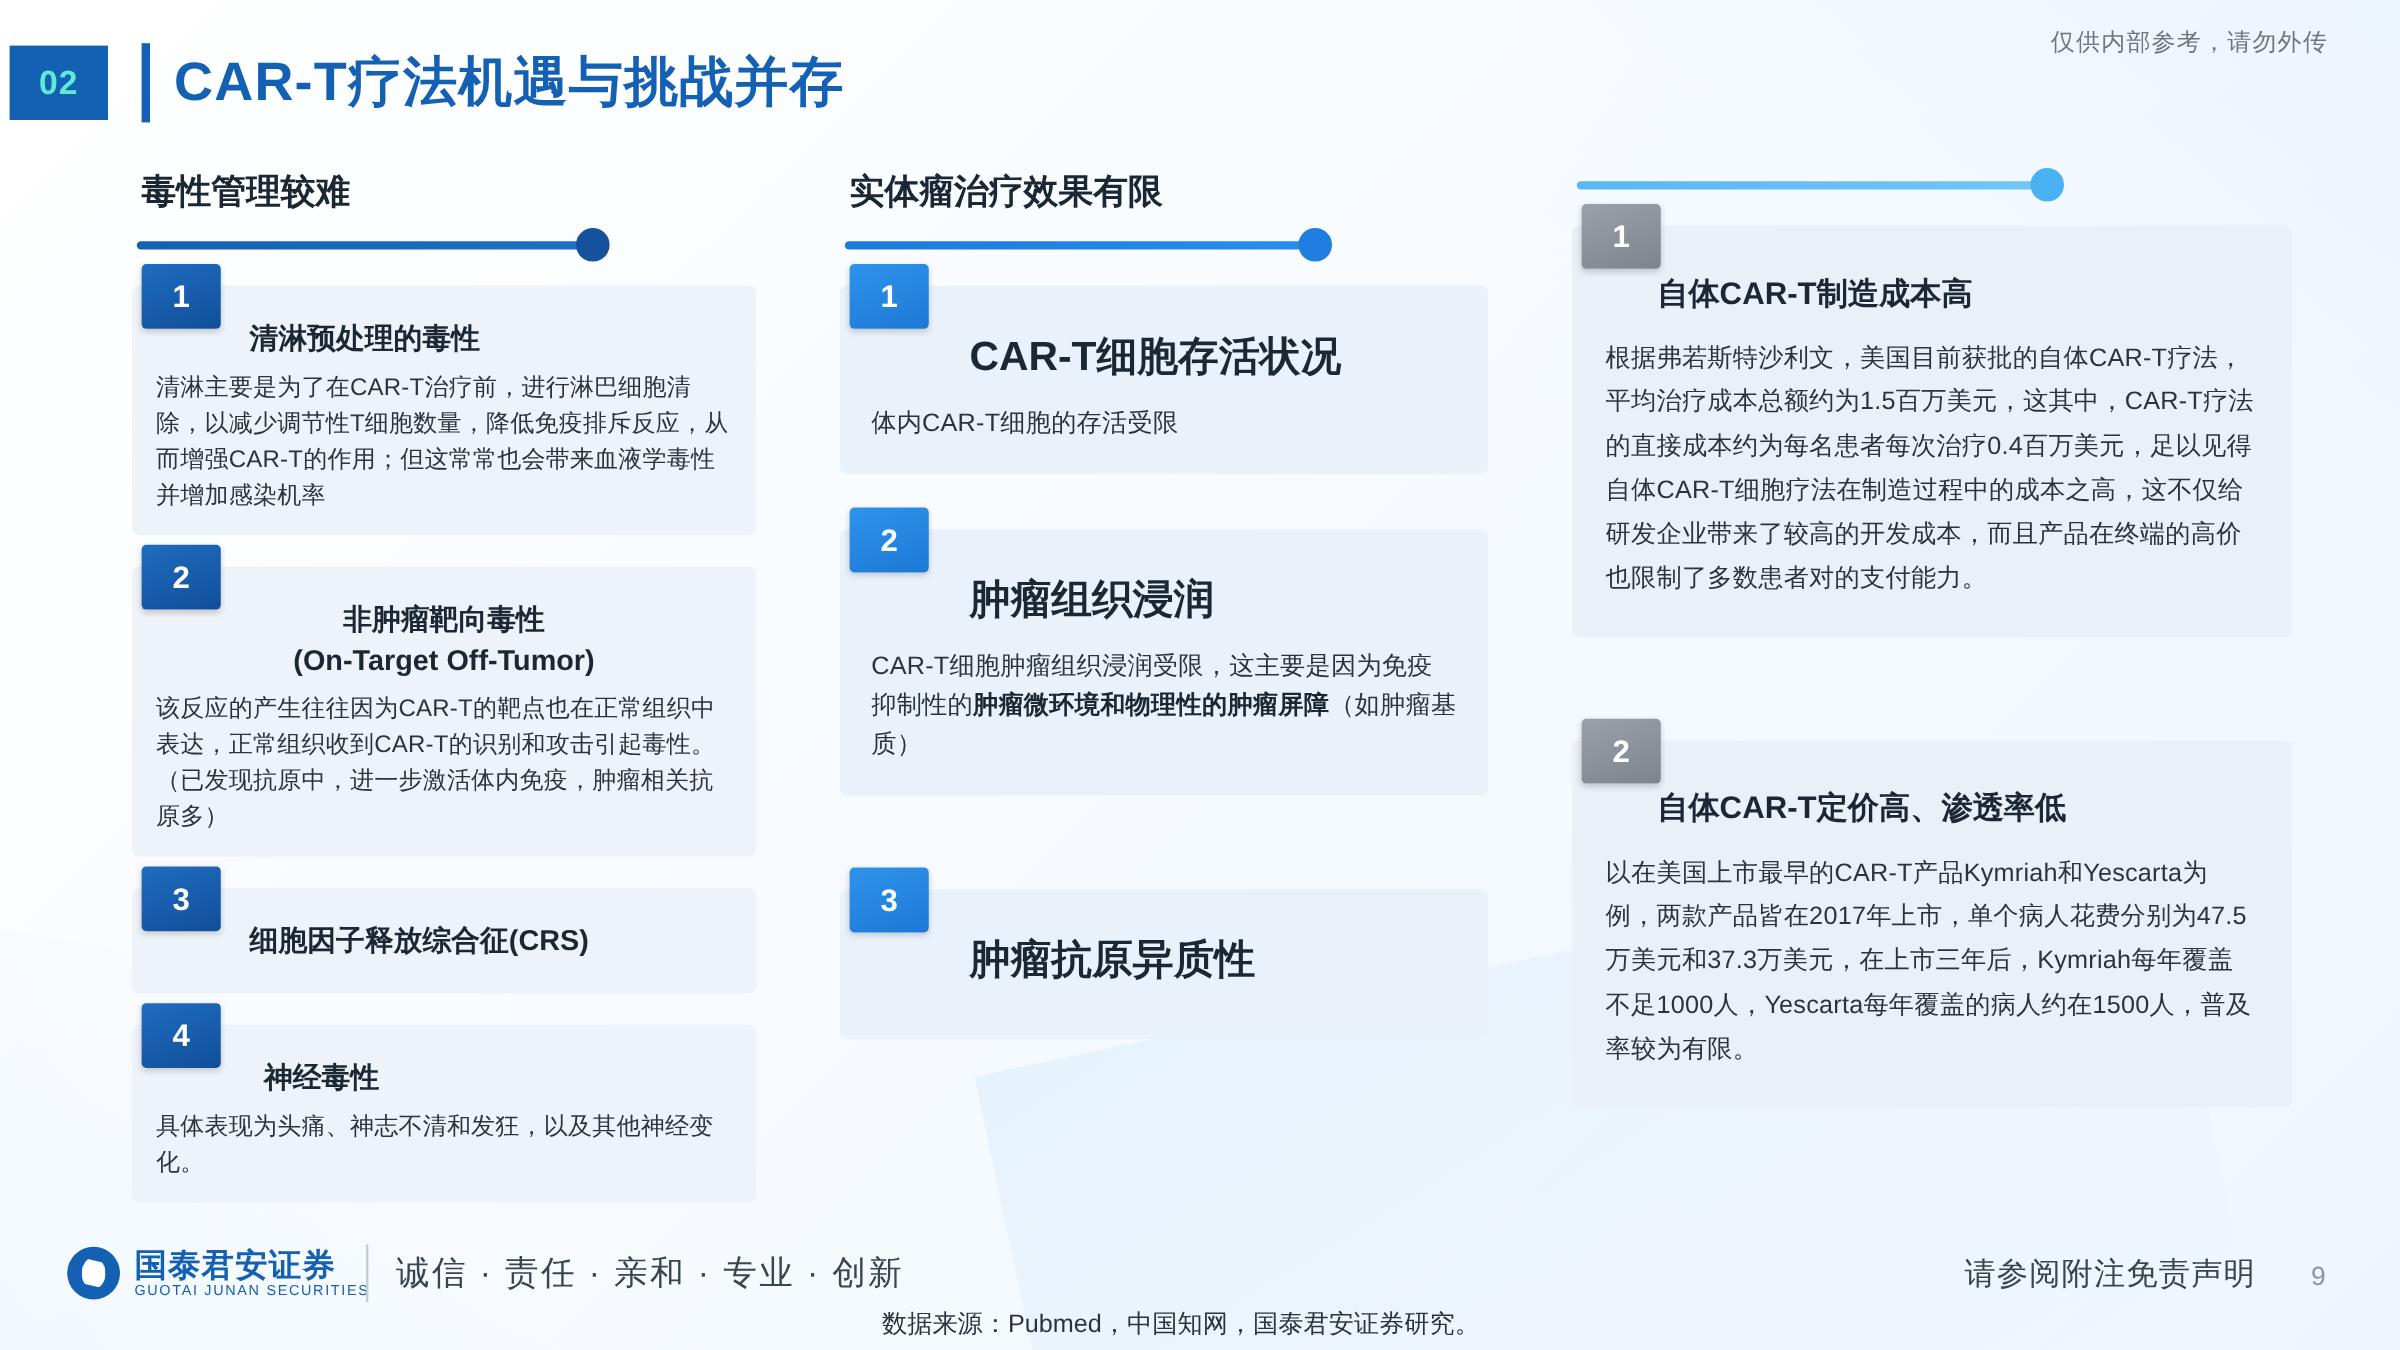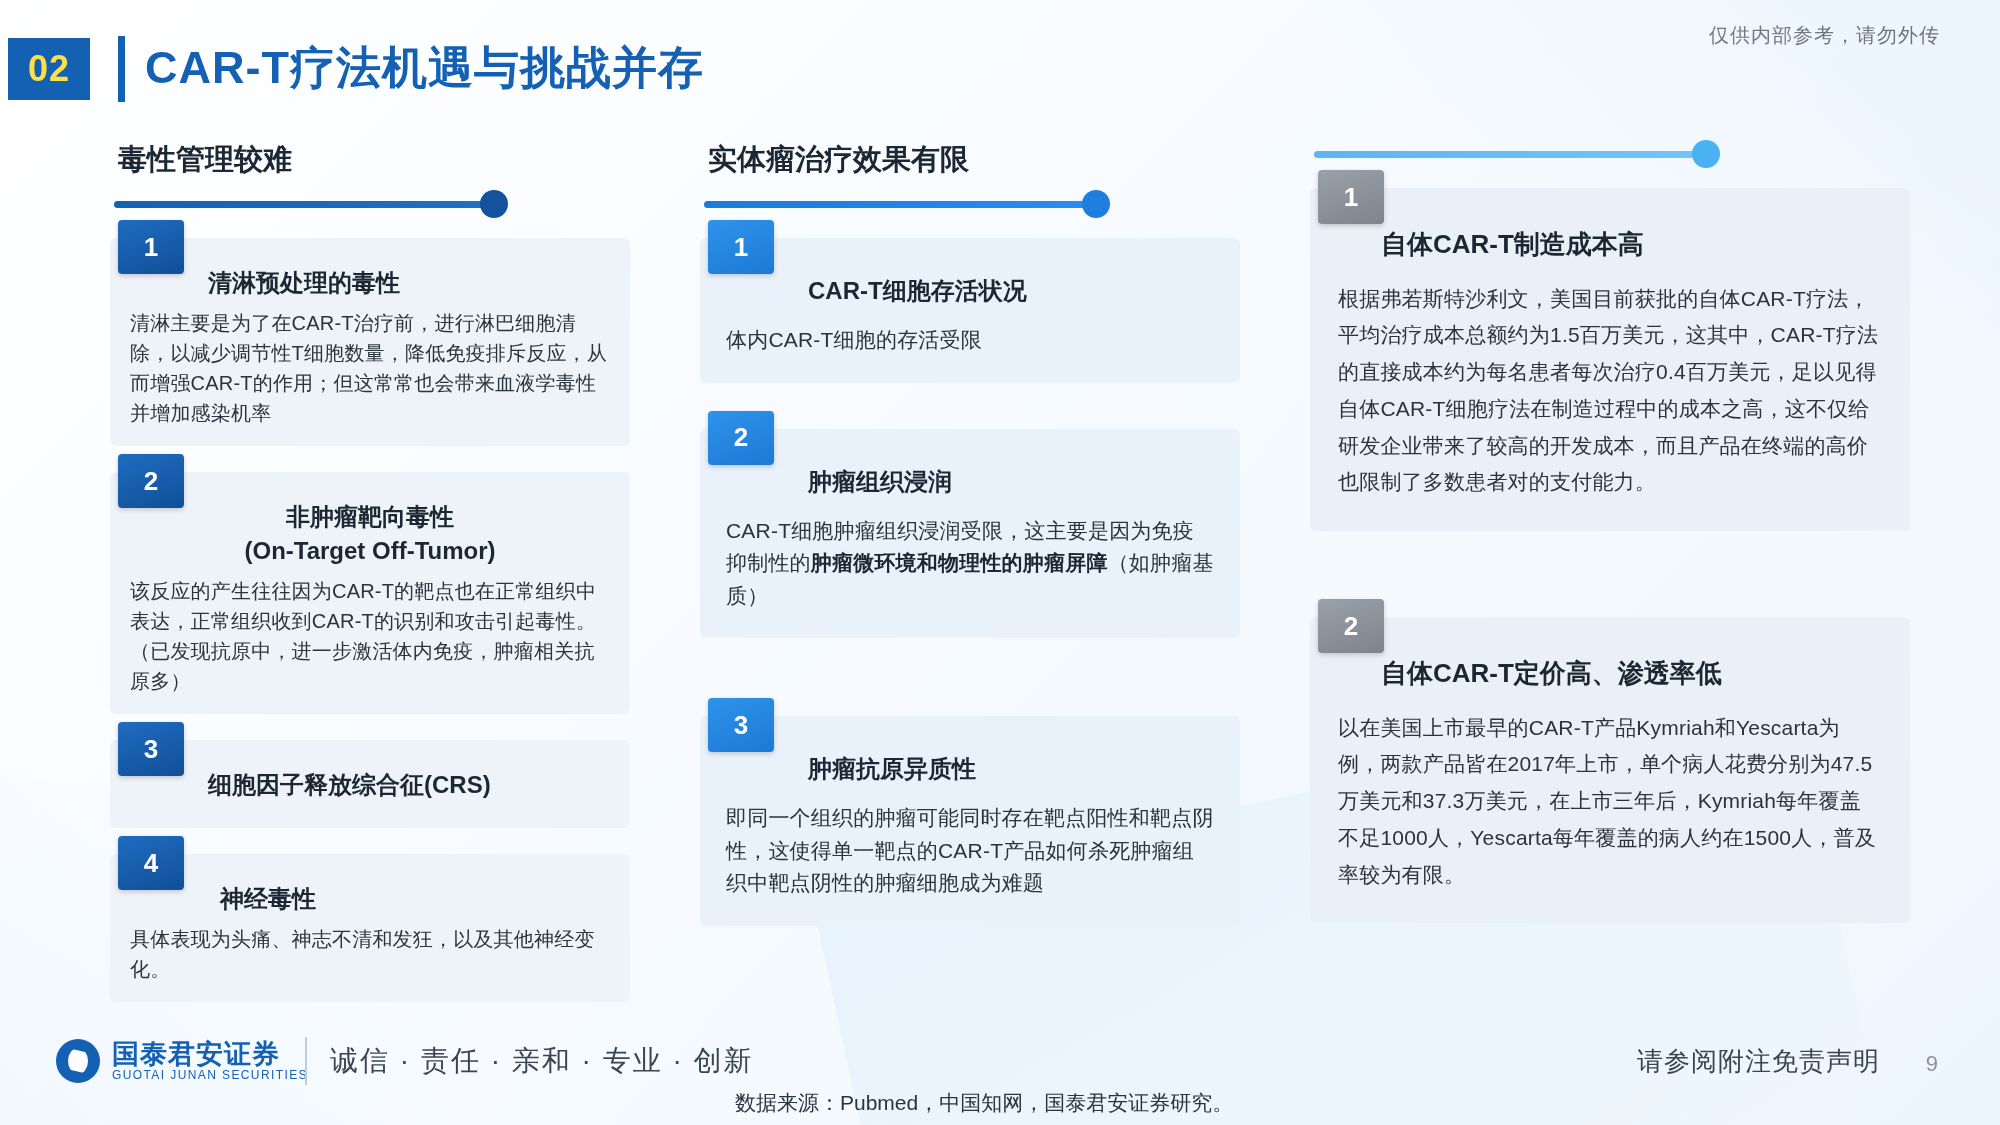--- a/index.html
+++ b/index.html
@@ -52,22 +52,22 @@
     right: 60px; top: 22px;
     font-size: 20px;
     color: #6f7680;
     letter-spacing: 1px;
   }
   .sec-num {
     position: absolute;
     left: 8px; top: 38px;
     width: 82px; height: 62px;
     background: #1461b4;
-    color: #fde047;
-    font-size: 36px;
+    color: #5eead4;
+    font-size: 28px;
     font-weight: bold;
     display: flex;
     align-items: center;
     justify-content: center;
     letter-spacing: 1px;
   }
   .title-bar {
     position: absolute;
     left: 118px; top: 36px;
     width: 7px; height: 66px;
@@ -169,21 +169,21 @@
   }
   .card-body b { font-weight: bold; color: #1b2733; }
 
   
   .col-1 .card { padding: 30px 20px 18px 20px; }
   .col-1 .card-title { font-size: 24px; }
   .col-1 .card-body { font-size: 20px; line-height: 1.5; }
 
   
   .col-2 .card { padding: 38px 26px 26px 26px; }
-  .col-2 .card-title { font-size: 24px; margin-left: 82px; margin-bottom: 18px; }
+  .col-2 .card-title { font-size: 34px; margin-left: 82px; margin-bottom: 18px; }
   .col-2 .card-body { font-size: 21px; line-height: 1.55; }
 
   
   .col-3 .card { padding: 40px 28px 30px 28px; }
   .col-3 .card-title { font-size: 26px; margin-left: 43px; margin-bottom: 20px; }
   .col-3 .card-body { font-size: 21px; line-height: 1.75; }
 
   
   .footer-logo {
     position: absolute;
@@ -314,21 +314,20 @@
 
     <div class="card lightblue" style="margin-top:46px;">
       <div class="badge mid">2</div>
       <div class="card-title">肿瘤组织浸润</div>
       <div class="card-body">CAR-T细胞肿瘤组织浸润受限，这主要是因为免疫抑制性的<b>肿瘤微环境和物理性的肿瘤屏障</b>（如肿瘤基质）</div>
     </div>
 
     <div class="card lightblue" style="margin-top:78px;">
       <div class="badge mid">3</div>
       <div class="card-title">肿瘤抗原异质性</div>
-      <div class="card-body">即同一个组织的肿瘤可能同时存在靶点阳性和靶点阴性，这使得单一靶点的CAR-T产品如何杀死肿瘤组织中靶点阴性的肿瘤细胞成为难题</div>
     </div>
   </div>
 
   <div class="col col-3">
     <div class="col-rule c3">
       <div class="line"></div>
       <div class="dot"></div>
     </div>
 
     <div class="card grayblue">

